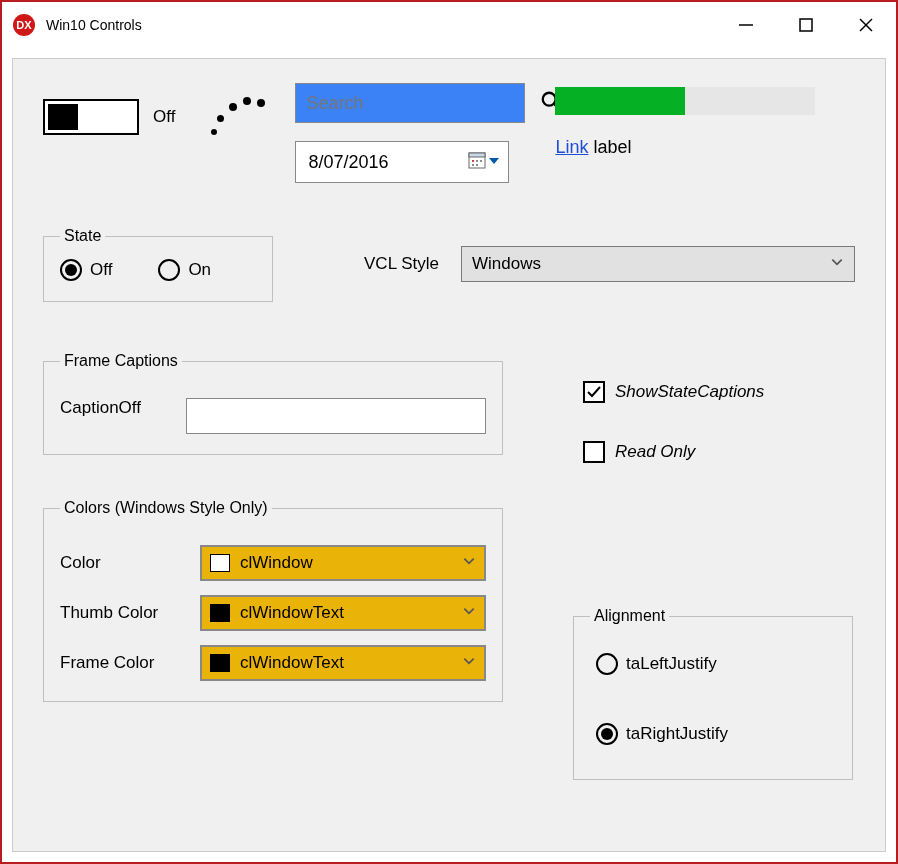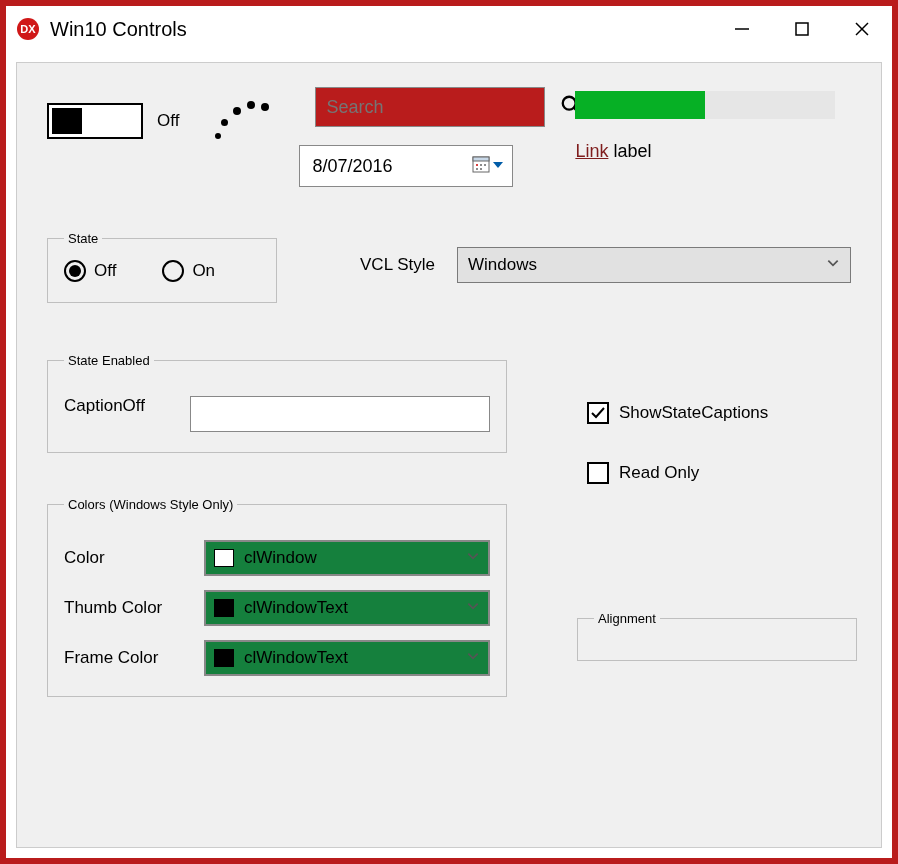--- a/index.html
+++ b/index.html
@@ -6,36 +6,36 @@
   body {
     margin: 0;
     font-family: "Segoe UI", Tahoma, sans-serif;
     font-size: 17px;
     color: #000;
     background: #fff;
   }
   .window {
     width: 898px;
     height: 864px;
-    border: 6px solid #b91c1c;
+    border: 2px solid #b91c1c;
     background: #fff;
     position: relative;
   }
   .titlebar {
     height: 46px;
     display: flex;
     align-items: center;
     padding: 0 0 0 10px;
     background: #fff;
   }
   .app-icon {
     width: 24px; height: 24px;
     margin-right: 10px;
   }
-  .title-text { font-size: 20px; }
+  .title-text { font-size: 14px; }
   .spacer { flex: 1; }
   .winbtn {
     width: 60px; height: 46px;
     display: flex; align-items: center; justify-content: center;
     cursor: pointer;
   }
   .client {
     position: absolute;
     left: 10px; right: 10px; top: 56px; bottom: 10px;
     background: #f0f0f0;
@@ -62,49 +62,49 @@
   .spinner {
     width: 60px; height: 60px; position:relative; margin-top:4px;
   }
   .spinner .dot {
     position:absolute; width:8px; height:8px; border-radius:50%; background:#000;
   }
 
   .col2 { display:flex; flex-direction:column; gap:18px; }
   .searchbox {
     width: 230px; height: 40px;
-    background:#b91c1c; border:1px solid #888;
-    display:flex; align-items:center; padding:0 8px;margin-left:16px;
+    background:#3b82f6; border:1px solid #888;
+    display:flex; align-items:center; padding:0 8px;
   }
   .searchbox input {
     flex:1; border:none; outline:none; font-size:18px; background:transparent;
   }
 
   .datebox {
     width: 214px; height: 42px;
     background:#fff; border:1px solid #888;
     display:flex; align-items:center; padding:0 8px; justify-content:space-between;
   }
   .datebox .date-text { font-size:18px; padding-left:4px;}
   .date-btn { display:flex; align-items:center; gap:2px; }
 
   .col3 { display:flex; flex-direction:column; gap:22px; padding-top:4px;}
   .progress {
     width: 260px; height: 28px; background:#e6e6e6; position:relative;
   }
   .progress .bar { position:absolute; left:0; top:0; bottom:0; width:50%; background:#06b025;}
   .linkrow { font-size:18px; }
-  .linkrow a { color:#7f1d1d; text-decoration:underline; }
+  .linkrow a { color:#1d4ed8; text-decoration:underline; }
 
   fieldset {
     border:1px solid #bfbfbf;
     padding: 14px 16px 20px 16px;
     margin:0;
   }
-  fieldset legend { padding:0 4px; font-size:13px; }
+  fieldset legend { padding:0 4px; font-size:16px; }
 
   
   .state-group { width: 230px; margin-top: 44px; }
   .radio-row { display:flex; gap:46px; align-items:center; }
   .radio {
     display:flex; align-items:center; gap:8px; cursor:pointer;
   }
   .radio .circ {
     width:22px; height:22px; border:2px solid #000; border-radius:50%;
     display:flex; align-items:center; justify-content:center;
@@ -123,34 +123,34 @@
   
   .sc-group { width: 460px; margin-top: 70px; }
   .sc-row { display:flex; gap:16px; margin-top:14px;}
   .sc-row label { width: 110px; }
   .sc-row input {
     flex:1; height:36px; border:1px solid #888; background:#fff;
     font-size:17px; padding:0 6px;
   }
 
   .checks-col {
-    position:absolute; left:570px; top:339px;
-    display:flex; flex-direction:column; gap:38px;
+    position:absolute; left:570px; top:322px;
+    display:flex; flex-direction:column; gap:38px;font-style:italic;
   }
   .check { display:flex; align-items:center; gap:10px; cursor:pointer;}
   .check .box {
     width:22px; height:22px; border:2px solid #000; background:#fff;
     display:flex; align-items:center; justify-content:center;
   }
 
   .colors-group { width: 460px; margin-top: 44px; }
   .color-row { display:flex; align-items:center; margin-top:14px;}
   .color-row label { width: 140px; }
   .color-combo {
-    flex:1; height:36px; border:2px solid #888; background:#15803d;
+    flex:1; height:36px; border:2px solid #888; background:#eab308;
     display:flex; align-items:center; padding:0 8px; gap:10px; cursor:pointer;
   }
   .swatch { width:20px; height:18px; border:1px solid #000; }
   .color-combo .chev { margin-left:auto; }
 
   .align-group {
     position:absolute; left:560px; top:548px; width:280px;
   }
   .align-opts { display:flex; flex-direction:column; gap:48px; padding:14px 6px;}
 
@@ -271,21 +271,21 @@
         <span>Windows</span>
         <span>
           <svg class="chev-svg" viewBox="0 0 12 12">
               <polyline points="2,4 6,8 10,4" fill="none" stroke="#555" stroke-width="1.5"></polyline>
             </svg>
         </span>
       </div>
     </div>
 
     <fieldset class="sc-group">
-      <legend>State Enabled</legend>
+      <legend>Frame Captions</legend>
       <div class="sc-row">
         <label>CaptionOff</label>
         <input type="text" value="" style="">
       </div>
     </fieldset>
 
     <div class="checks-col">
       <div class="check">
         <span class="box">
           <svg width="16" height="16" viewBox="0 0 16 16">
@@ -329,16 +329,26 @@
           <span>clWindowText</span>
           <span class="chev"><svg class="chev-svg" viewBox="0 0 12 12">
                 <polyline points="2,4 6,8 10,4" fill="none" stroke="#555" stroke-width="1.5"></polyline>
               </svg></span>
         </div>
       </div>
     </fieldset>
 
     <fieldset class="align-group">
       <legend>Alignment</legend>
+      <div class="align-opts">
+        <div class="radio">
+          <span class="circ"></span>
+          <span>taLeftJustify</span>
+        </div>
+        <div class="radio checked">
+          <span class="circ"></span>
+          <span>taRightJustify</span>
+        </div>
+      </div>
     </fieldset>
 
   </div>
 </div>
 
 </body></html>

